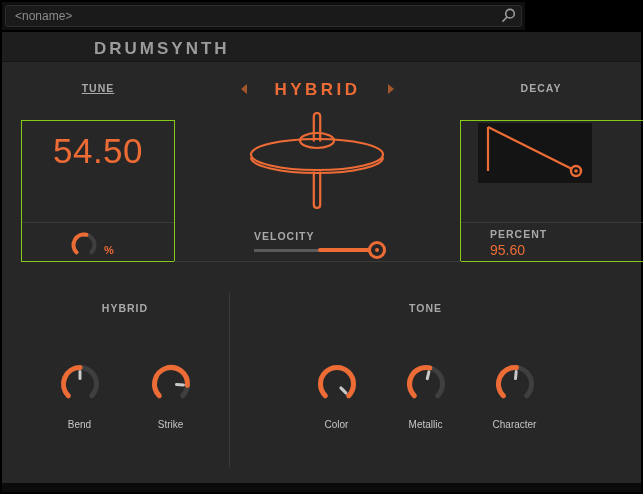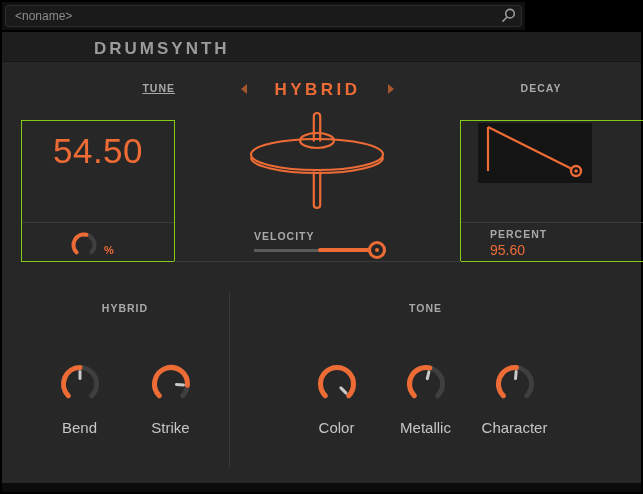--- a/index.html
+++ b/index.html
@@ -21,21 +21,21 @@
   
   #header{left:2px;top:32px;width:639px;height:30px;background:#1E1E1E;border-bottom:1px solid #161616;box-sizing:border-box;}
   #app-title{position:absolute;left:56px;top:7px;color:#9B9B9B;font-size:17px;font-weight:bold;letter-spacing:3px;margin-left:36px;}
 
   
   #main{left:2px;top:62px;width:639px;height:421px;background:#272727;}
   #bottom-strip{left:2px;top:483px;width:639px;height:9px;background:#0B0B0B;}
 
   .sec-label{font-size:10.5px;font-weight:bold;letter-spacing:1px;color:#A9A9A9;}
 
-  #tune-label{left:21px;top:82px;width:154px;text-align:right;text-decoration:underline;}
+  #tune-label{left:21px;top:82px;width:154px;text-align:center;text-decoration:underline;}
   #decay-label{left:460px;top:82px;width:162px;text-align:center;}
 
   
   #engine-label{left:175px;top:80px;width:285px;text-align:center;
     color:#ED6B35;font-size:17px;font-weight:bold;letter-spacing:3.5px;cursor:default;}
   .arrow-left{left:241px;top:84px;width:0;height:0;border-top:5px solid transparent;
     border-bottom:5px solid transparent;border-right:6px solid #A4562C;}
   .arrow-right{left:388px;top:84px;width:0;height:0;border-top:5px solid transparent;
     border-bottom:5px solid transparent;border-left:6px solid #A4562C;}
 
@@ -71,21 +71,21 @@
   #percent-value{position:absolute;left:29px;top:121px;font-size:14px;color:#ED6B35;}
 
   
   #bottom-divider{left:229px;top:292px;width:1px;height:175px;background:#3A3A3A;}
   #hybrid-label{left:21px;top:302px;width:208px;text-align:center;}
   #tone-label{left:229px;top:302px;width:393px;text-align:center;}
   #hybrid-knobs{left:21px;top:362px;width:208px;display:flex;justify-content:center;gap:27px;}
   #tone-knobs{left:229px;top:362px;width:393px;display:flex;justify-content:center;gap:25px;}
   .knob-cell{width:64px;display:flex;flex-direction:column;align-items:center;}
   .knob{width:44px;height:44px;}
-  .knob-label{margin-top:13px;font-size:15px;color:#C6C6C6;}
+  .knob-label{margin-top:13px;font-size:10px;color:#C6C6C6;}
 </style>
 </head>
 <body>
 
 <div id="topbar" class="abs">
   <div id="name-field">
     <span id="name-text">&lt;noname&gt;</span>
   </div>
   <svg id="search-icon" viewBox="0 0 17 17">
     <circle cx="10" cy="6.2" r="4.3" fill="none" stroke="#9A9A9A" stroke-width="1.6"></circle>

